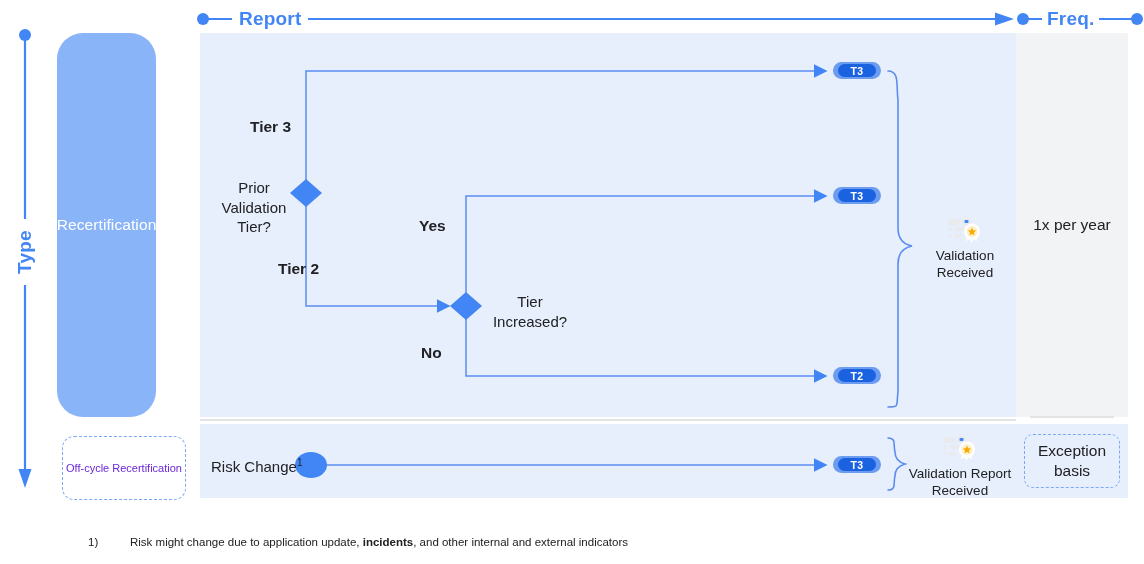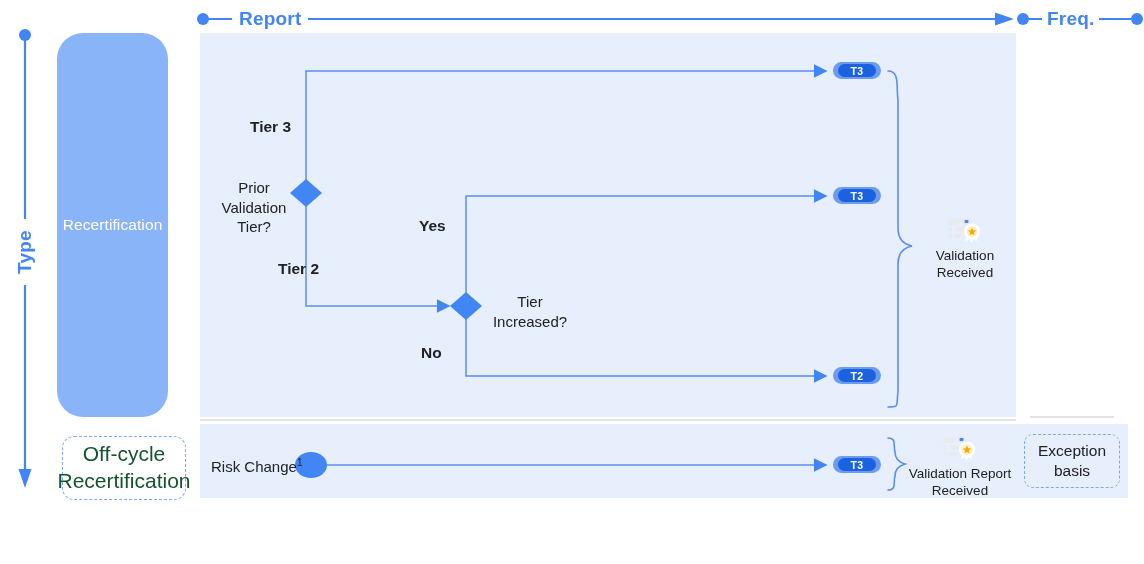--- a/index.html
+++ b/index.html
@@ -81,21 +81,21 @@
     background: #ffffff;
     padding: 0 5px;
     letter-spacing: .2px;
   }
 
   
   .recert-block {
     position: absolute;
     left: 57px;
     top: 33px;
-    width: 111px;
+    width: 99px;
     height: 384px;
     background: #8ab4f8;
     border-radius: 26px;
     display: flex;
     align-items: center;
     justify-content: center;
   }
   .recert-block span {
     color: #ffffff;
     font-size: 15.5px;
@@ -111,22 +111,22 @@
     border: 1.6px dashed #7ba7f5;
     border-radius: 12px;
     background: #ffffff;
     display: flex;
     align-items: center;
     justify-content: center;
     text-align: center;
     line-height: 1.28;
   }
   .offcycle-block span {
-    font-size: 21px;
-    color: #14532d;
+    font-size: 11px;
+    color: #6d28d9;
   }
 
   
   .panel-main {
     position: absolute;
     left: 200px;
     top: 33px;
     width: 816px;
     height: 384px;
     background: #e8effc;
@@ -325,20 +325,23 @@
   </div>
 
   <div class="offcycle-block">
     <span>Off-cycle Recertification</span>
   </div>
 
   <div class="panel-main"></div>
   <div class="panel-divider"></div>
   <div class="panel-sub"></div>
 
+  <div class="freq-main">
+    <span>1x per year</span>
+  </div>
   <div class="freq-divider"></div>
   <div class="freq-sub">
     <div class="exception-box">
       <span>Exception basis</span>
     </div>
   </div>
 
   <svg class="flow-svg" viewBox="0 0 1144 564">
     <defs>
       <marker id="ah" markerWidth="9" markerHeight="9" refX="8" refY="4.5" orient="auto">
@@ -422,14 +425,17 @@
       <path d="M24 19 l-2.5 6 4-1.4 2 3 2.5-6z" fill="#ffffff"></path>
       <path d="M31 19 l2.5 6 -4-1.4 -2 3 -2.5-6z" fill="#ffffff"></path>
       <circle cx="28" cy="15.5" r="8" fill="#ffffff"></circle>
       <circle cx="28" cy="15.5" r="5.6" fill="#fdf0cd"></circle>
       <path d="M28 11.6 l1.25 2.6 2.85.35 -2.1 1.95 .55 2.8 -2.55-1.4 -2.55 1.4 .55-2.8 -2.1-1.95 2.85-.35z" fill="#f9ab00"></path>
     </svg>
     <div class="ocap">Validation Report</div>
     <div class="ocap">Received</div>
   </div>
 
+  <div class="footnote">
+    <span class="fn-num">1)</span><span>Risk might change due to application update, </span><b>incidents</b><span>, and other internal and external indicators</span>
+  </div>
 
 </div>
 
 </body></html>

